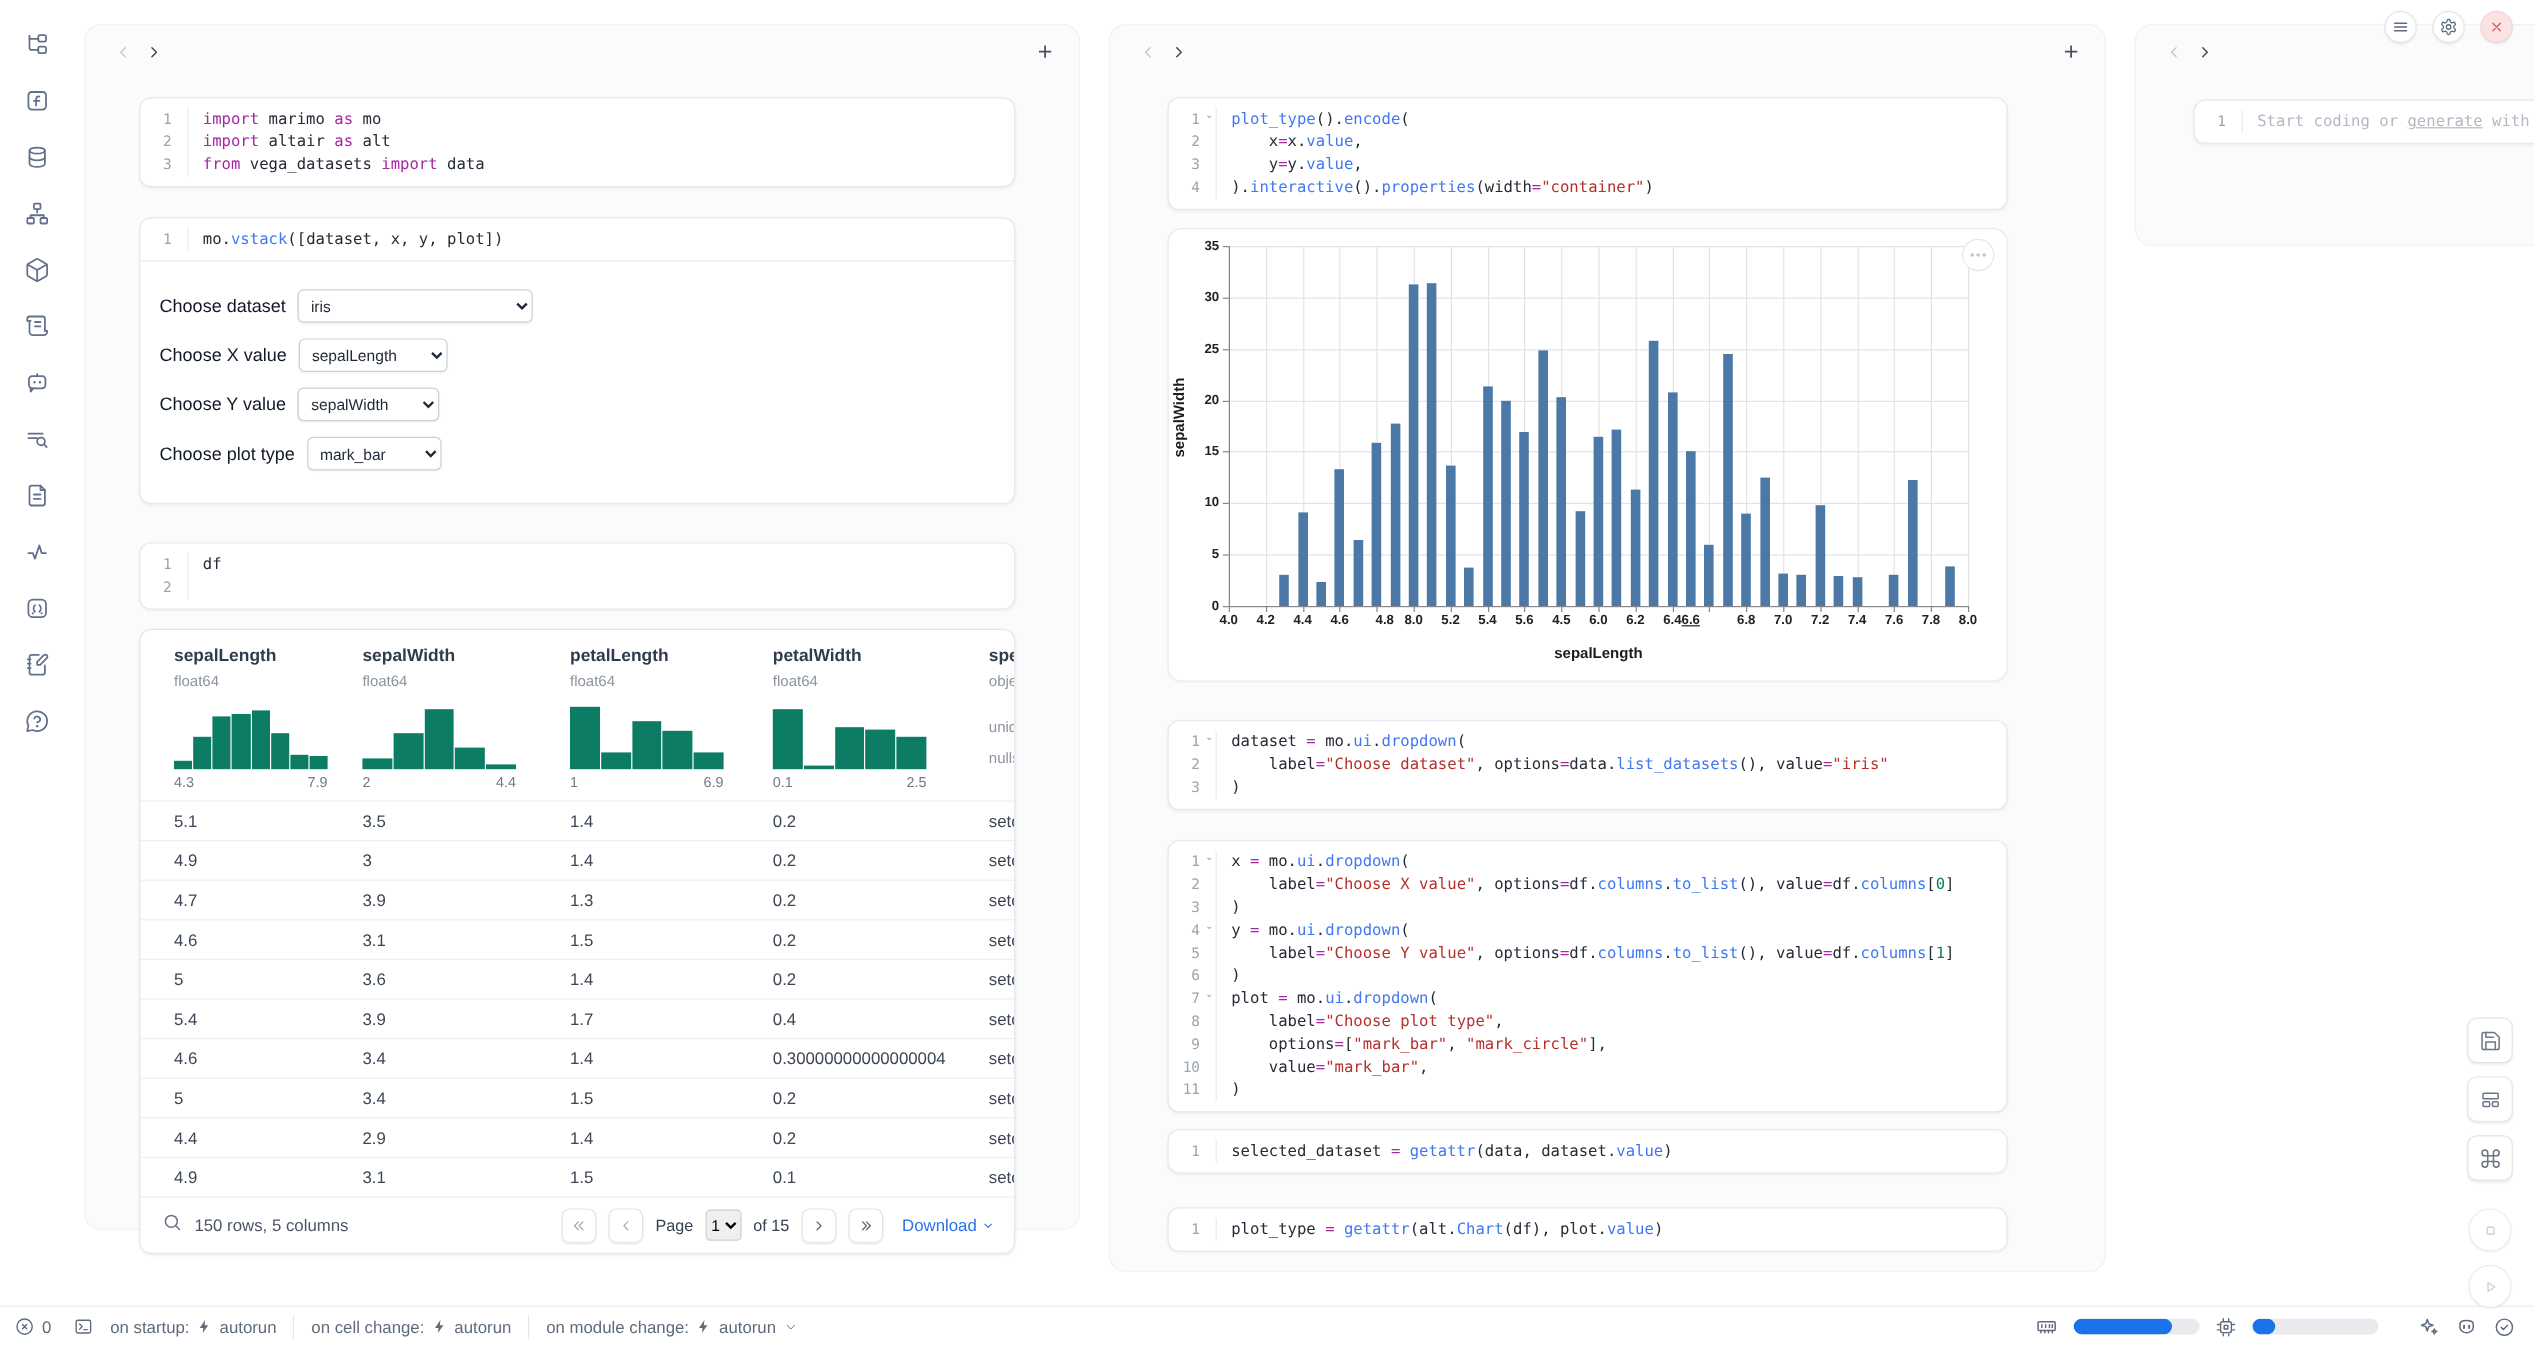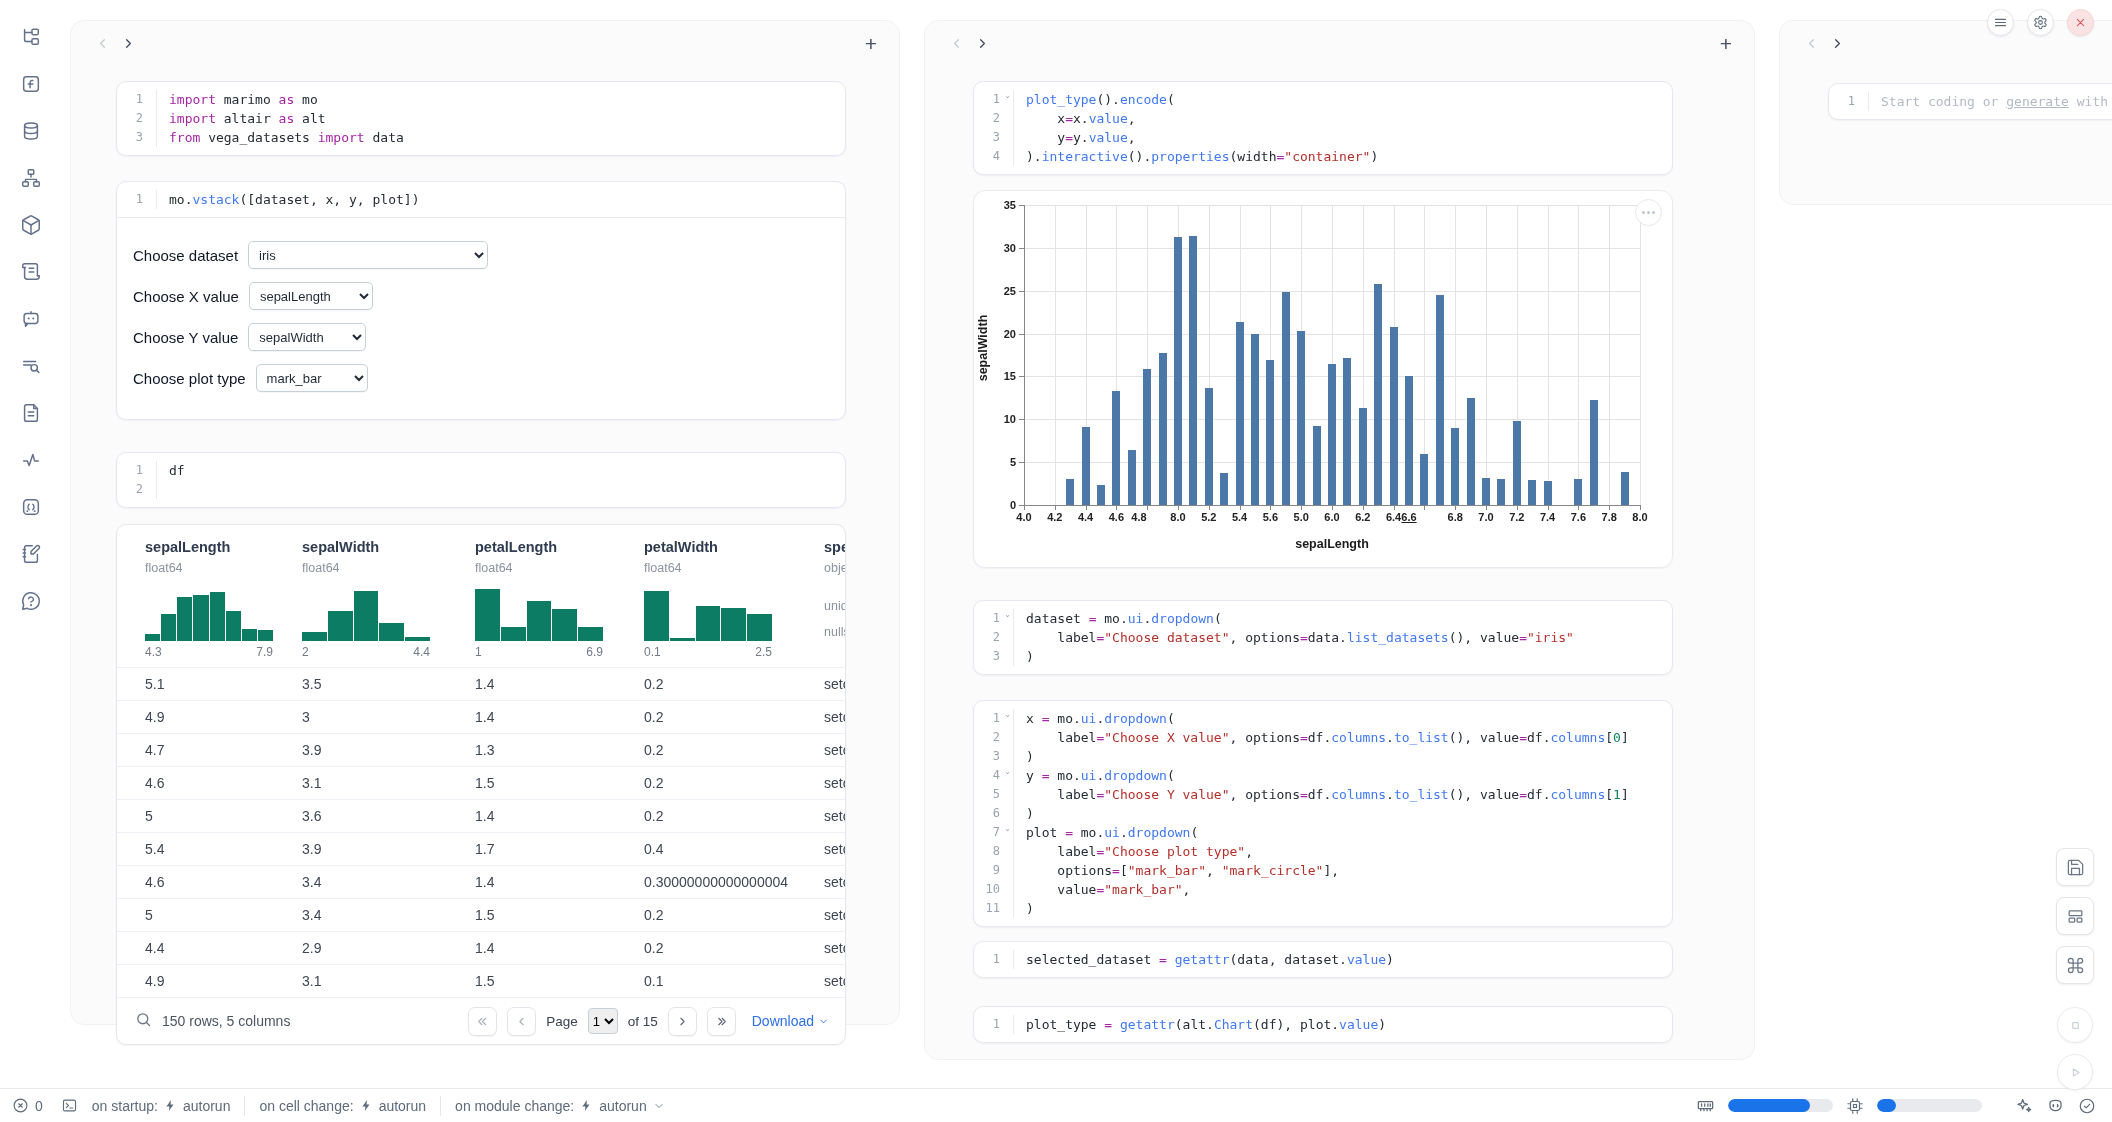--- a/index.html
+++ b/index.html
@@ -265,21 +265,21 @@
               <span class="num">1</span>
             </div>
           </div>
           <div class="codelines">
             <div class="cl"><span class="tk-p">mo.</span><span class="tk-f">vstack</span><span class="tk-p">([dataset, x, y, plot])</span></div>
           </div>
         </div>
         <div class="cellout">
           <div class="ddrow">
             <label>Choose dataset</label>
-            <select style="width: 240px;"><option>iris</option></select>
+            <select style="width: 196px;"><option>iris</option></select>
           </div>
           <div class="ddrow">
             <label>Choose X value</label>
             <select style="width: 124px;"><option>sepalLength</option></select>
           </div>
           <div class="ddrow">
             <label>Choose Y value</label>
             <select style="width: 118px;"><option>sepalWidth</option></select>
           </div>
           <div class="ddrow">
@@ -626,26 +626,26 @@
       <div class="ytitle">sepalWidth</div>
       <div class="dotsbtn">
           <i></i>
           <i></i>
           <i></i>
         </div>
     <div class="xtl" style="left: 35px;">4.0</div>
         <div class="xtl" style="left: 65.8px;">4.2</div>
         <div class="xtl" style="left: 96.6px;">4.4</div>
         <div class="xtl" style="left: 127.4px;">4.6</div>
-        <div class="xtl" style="left: 150px; text-align: center;">4.8</div>
+        <div class="xtl" style="left: 165px; text-align: center;">4.8</div>
         <div class="xtl" style="left: 189px;">8.0</div>
         <div class="xtl" style="left: 219.8px;">5.2</div>
         <div class="xtl" style="left: 250.6px;">5.4</div>
         <div class="xtl" style="left: 281.4px;">5.6</div>
-        <div class="xtl" style="left: 312.2px;">5.0</div>
+        <div class="xtl" style="left: 312.2px;">4.5</div>
         <div class="xtl" style="left: 343px;">6.0</div>
         <div class="xtl" style="left: 373.8px;">6.2</div>
         <div class="xtl" style="left: 404.6px;">6.4</div>
         <div class="xtl" style="left: 420px; text-decoration: underline;">6.6</div>
         <div class="xtl" style="left: 466.2px;">6.8</div>
         <div class="xtl" style="left: 497px;">7.0</div>
         <div class="xtl" style="left: 527.8px;">7.2</div>
         <div class="xtl" style="left: 558.6px;">7.4</div>
         <div class="xtl" style="left: 589.4px;">7.6</div>
         <div class="xtl" style="left: 620.2px;">7.8</div>

